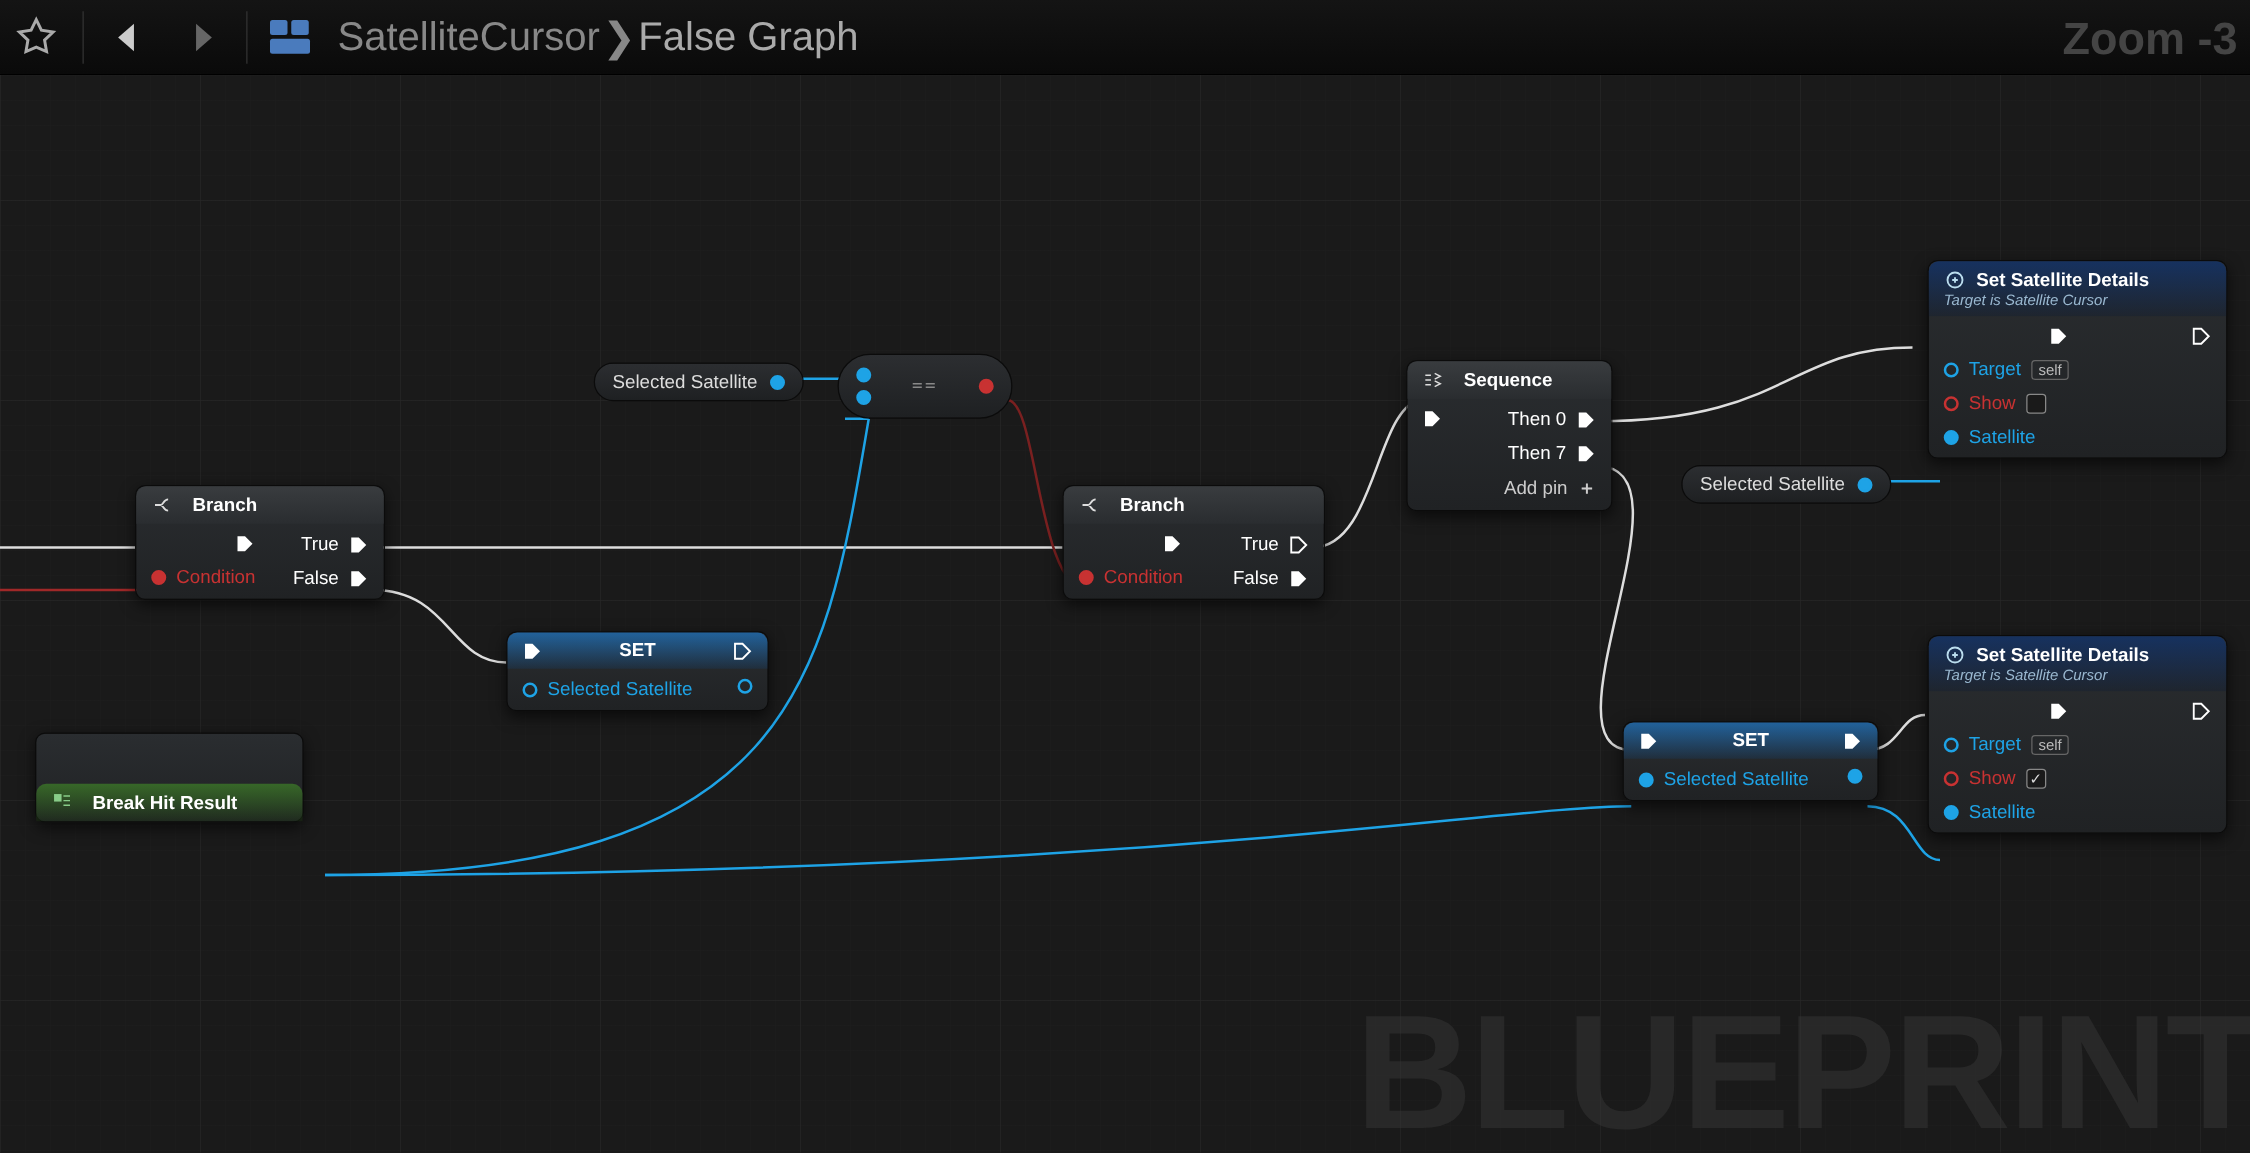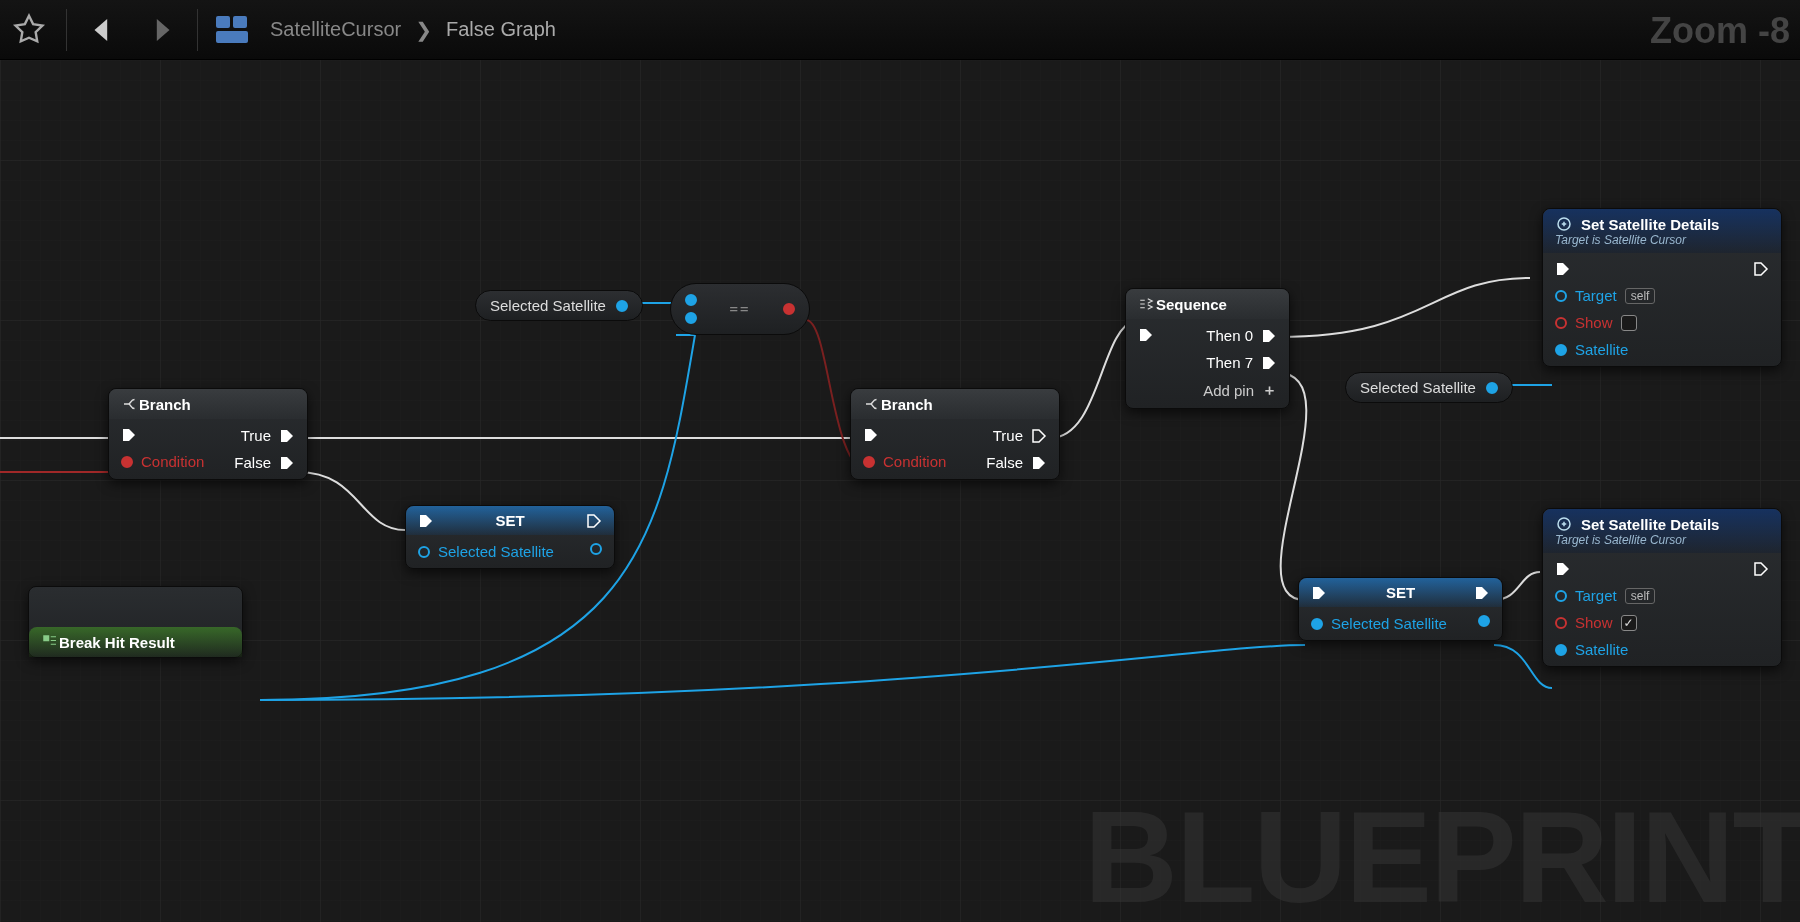--- a/index.html
+++ b/index.html
@@ -20,48 +20,48 @@
     background: linear-gradient(#141414, #0a0a0a);
     border-bottom: 1px solid #000;
     display: flex; align-items: center; padding: 0 10px; gap: 18px;
     z-index: 10;
   }
   .tb-icon { width: 38px; height: 38px; display:flex; align-items:center; justify-content:center; fill:#aaa; }
   .tb-sep { width:1px; height:42px; background:#333; }
   .bp-icon { display:flex; gap:3px; flex-wrap:wrap; width:36px; height:32px; align-content:center; }
   .bp-icon span { width:14px; height:12px; background:#4a7bbd; border-radius:2px; }
   .bp-icon span:nth-child(3){width:32px;}
-  .breadcrumb { display:flex; align-items:center; gap:14px; font-size:20px; color:#888; }
+  .breadcrumb { display:flex; align-items:center; gap:2px; font-size:32px; color:#888; }
   .breadcrumb .current { color:#aaa; }
   .zoom { position:absolute; right:10px; top:10px; font-size:36px; color:#444; font-weight:bold; }
   .watermark { position:absolute; right:-10px; bottom:-10px; font-size:130px; font-weight:900; color:#3a3a3a; letter-spacing:-2px; opacity:0.45; user-select:none; }
 
   svg.wires { position:absolute; top:0; left:0; width:1800px; height:922px; z-index:1; pointer-events:none; }
 
   .node {
     position:absolute; z-index:2;
     background: linear-gradient(#2a2d30, #202224);
     border:1px solid #0b0b0b; border-radius:8px;
     box-shadow: 0 4px 12px rgba(0,0,0,0.6);
     font-size:15px; color:#ccc;
   }
-  .node .hdr { padding:6px 12px; border-radius:8px 8px 0 0; display:flex; align-items:center; gap:0; font-weight:600; color:#fff; }
+  .node .hdr { padding:6px 12px; border-radius:8px 8px 0 0; display:flex; align-items:center; gap:15px; font-weight:600; color:#fff; }
   .hdr-gray { background: linear-gradient(#3a3d40ee, #2a2d30ee); }
   .hdr-blue { background: linear-gradient(rgba(30,120,200,.7), rgba(20,60,100,.3)); }
   .hdr-green{ background: linear-gradient(rgba(60,120,40,.8), rgba(30,60,20,.3)); margin-top: 40px; }
   .hdr-dblue{ background: linear-gradient(rgba(20,50,100,.9), rgba(10,25,50,.3)); }
   .sub { font-size:12px; font-style:italic; color:#9ab8d0; font-weight:400; }
   .node .body { padding:8px 12px; display:flex; justify-content:space-between; gap:20px; }
   .col { display:flex; flex-direction:column; gap:10px; }
   .col.right { align-items:flex-end; }
   .pin { display:flex; align-items:center; gap:8px; white-space:nowrap; }
   .pin.right { flex-direction:row-reverse; }
   .dot { width:12px; height:12px; border-radius:50%; border:2px solid; background:transparent; flex-shrink:0; }
   .dot.fill { background: currentColor; }
-  .c-exec { color:#fff; }
+  .c-exec { color:#fff;justify-content:flex-end; }
   .c-blue { color:#1ea3e6; }
   .c-red  { color:#c83232; }
   .c-cyan { color:#2bd4d4; }
   .exec { display:inline-block; }
   .exec svg { width:16px; height:16px; display:block; }
   .pill {
     position:absolute; z-index:2;
     background: linear-gradient(#2c2e31,#1e2022);
     border:1px solid #0b0b0b; border-radius:18px;
     padding:6px 14px; display:flex; align-items:center; gap:10px;
@@ -107,21 +107,21 @@
   <div class="bp-icon">
       <span></span>
       <span></span>
       <span></span>
     </div>
   <div class="breadcrumb">
     <span>SatelliteCursor</span>
     <span>❯</span>
     <span class="current">False Graph</span>
   </div>
-  <div class="zoom">Zoom -8</div>
+  <div class="zoom">Zoom -3</div>
 </div>
 
 <svg class="wires">
 
   <path d="M 0 438 L 108 438" stroke="#ddd" stroke-width="2" fill="none"></path>
   <path d="M 298 438 C 500 438, 650 438, 850 438" stroke="#ddd" stroke-width="2" fill="none"></path>
   <path d="M 298 472 C 360 472, 360 530, 405 530" stroke="#ddd" stroke-width="2" fill="none"></path>
   <path d="M 1050 438 C 1100 438, 1100 330, 1135 320" stroke="#ddd" stroke-width="2" fill="none"></path>
   <path d="M 1278 337 C 1430 337, 1430 278, 1530 278" stroke="#ddd" stroke-width="2" fill="none"></path>
   <path d="M 1278 373 C 1360 373, 1230 600, 1305 600" stroke="#ddd" stroke-width="2" fill="none"></path>

